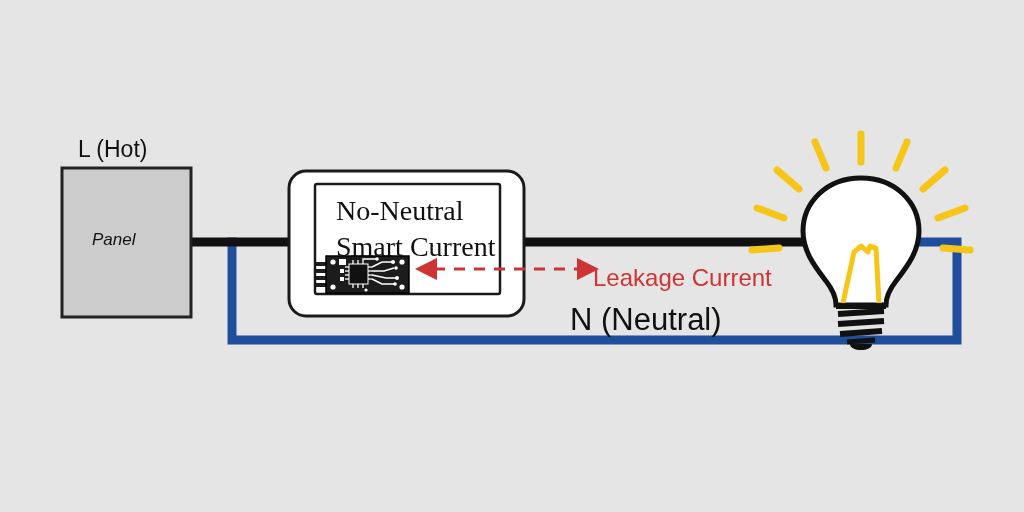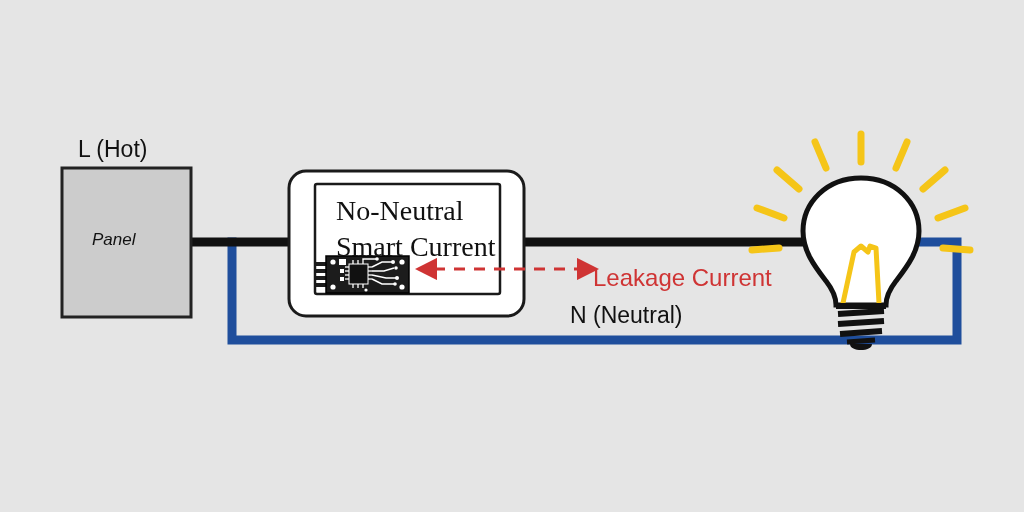--- a/index.html
+++ b/index.html
@@ -52,21 +52,21 @@
   }
   #label-switch span { display: block; }
   #label-switched-hot {
     left: 568px;
     top: 204px;
     font-size: 23px;
   }
   #label-neutral {
     left: 570px;
     top: 302px;
-    font-size: 23px;
+    font-size: 31px;
   }
   #label-leakage {
     left: 593px;
     top: 256px;
     font-size: 24px;
     color: #cf3434;
     margin-top: 8px;
   }
 </style>
 </head>

